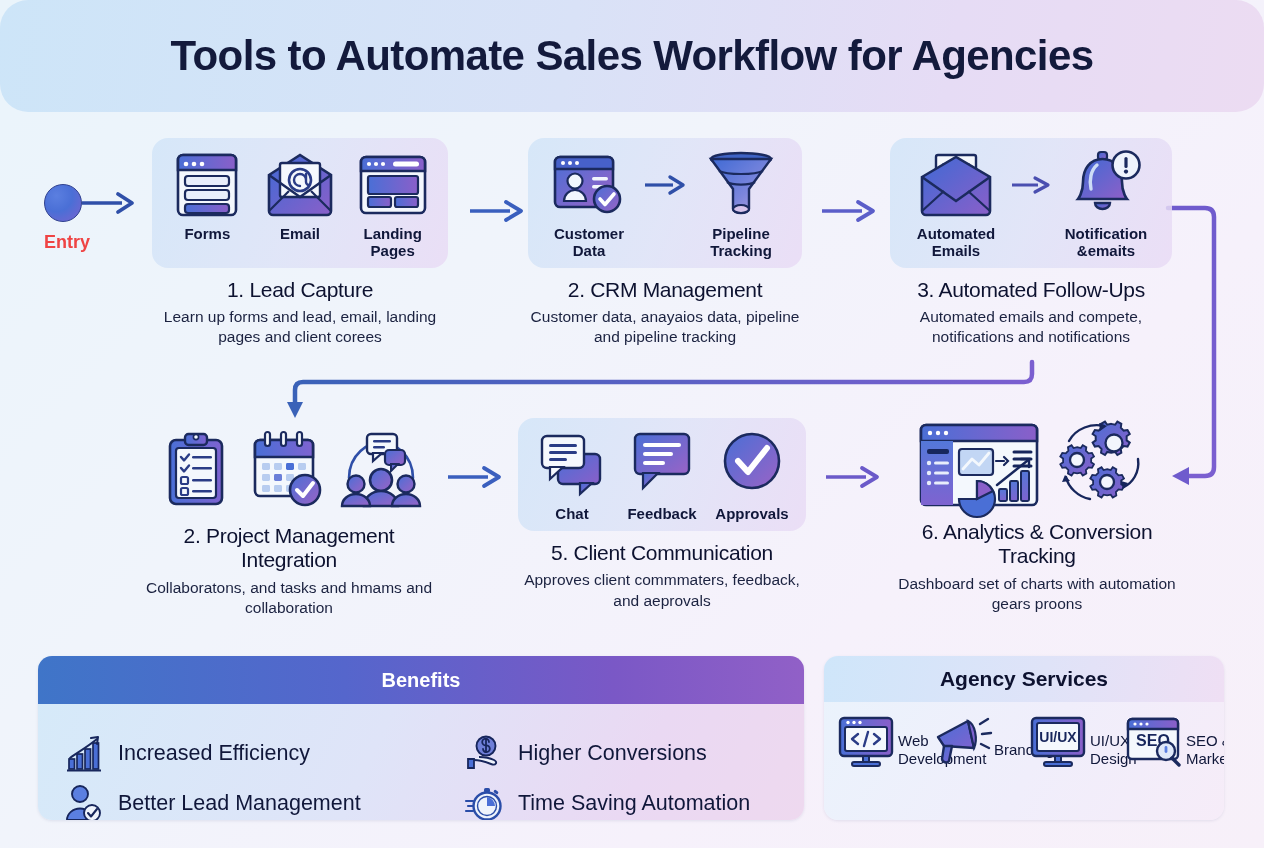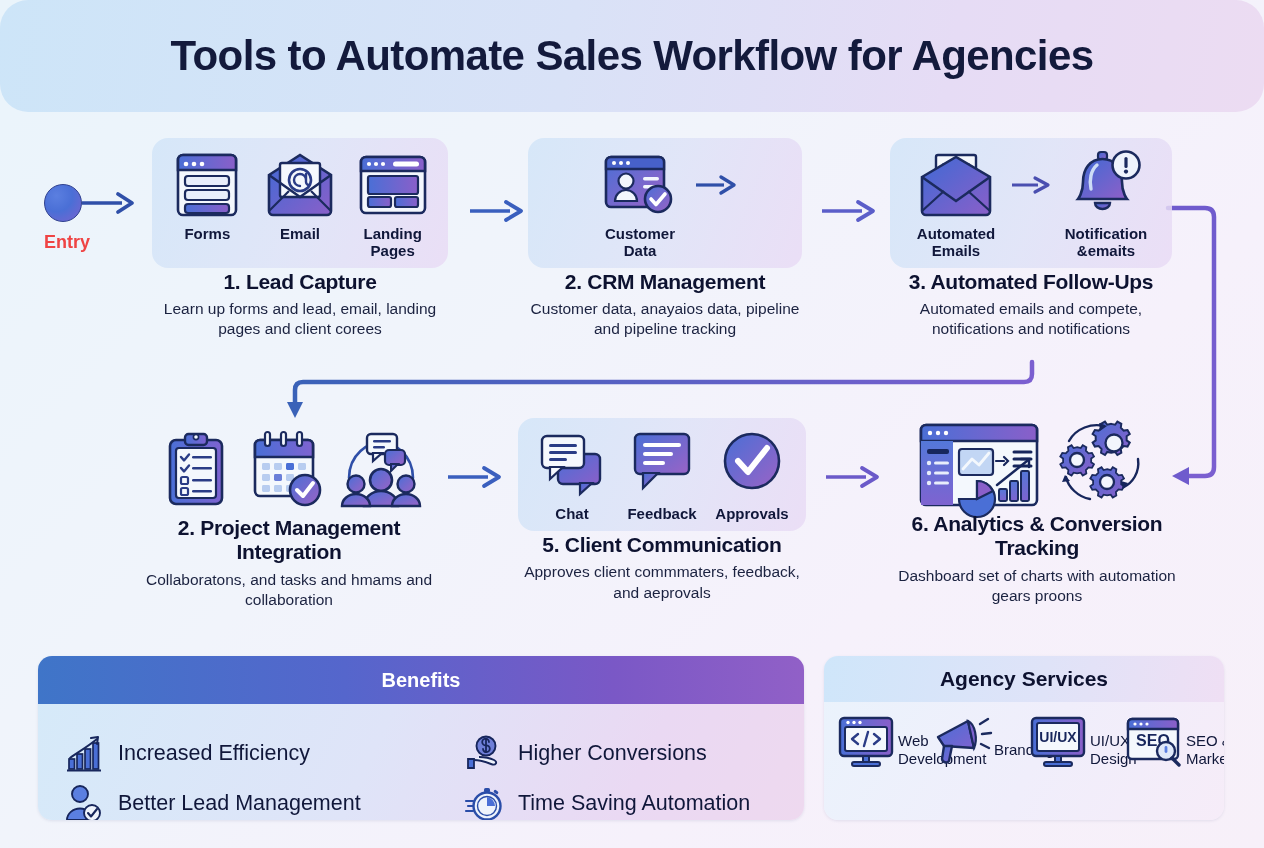--- a/index.html
+++ b/index.html
@@ -47,21 +47,21 @@
   }
   .icon-card.plain { background: none; }
   .icon-cell { display: flex; flex-direction: column; align-items: center; width: 96px; }
   .icon-cell .glyph { height: 74px; display: flex; align-items: center; justify-content: center; }
   .icon-cell .cap {
     margin-top: 4px; font-size: 15px; font-weight: bold; color: #10173a;
     text-align: center; line-height: 1.12;
   }
   .mid-arrow { height: 74px; display: flex; align-items: center; padding: 0 2px; }
   .step-title {
-    margin-top: 2px; font-size: 21px; font-weight: bold; color: #0d1230;
+    margin-top: 10px; font-size: 21px; font-weight: normal; color: #0d1230;
     text-align: center; line-height: 1.16; letter-spacing: -0.3px;
   }
   .step-desc {
     margin-top: 5px; font-size: 15.5px; color: #1b2240; text-align: center; line-height: 1.32;
   }
 
   
   .benefits {
     position: absolute; left: 38px; top: 656px; width: 766px; height: 164px;
     border-radius: 14px; overflow: hidden;
@@ -240,20 +240,39 @@
               <path d="M49,50 L54,55.5 L63,45" fill="none" stroke="#fff" stroke-width="3.6" stroke-linecap="round" stroke-linejoin="round"></path>
             </svg>
           </div>
           <div class="cap">Customer Data</div>
         </div>
         <div class="mid-arrow">
           <svg width="40" height="22" viewBox="0 0 40 22">
             <line x1="0" y1="11" x2="28" y2="11" stroke="#2f4fa8" stroke-width="3.2"></line>
             <path d="M25,3 L38,11 L25,19" fill="none" stroke="#2f4fa8" stroke-width="3.4" stroke-linecap="round" stroke-linejoin="round"></path>
           </svg>
+        </div>
+        <div class="icon-cell">
+          <div class="glyph">
+            <svg width="72" height="72" viewBox="0 0 72 72">
+              <defs>
+                  <linearGradient id="f5" x1="0" y1="0" x2="1" y2="1">
+                <stop offset="0" stop-color="#3f6ad4"></stop>
+                    <stop offset="0.6" stop-color="#7c86dd"></stop>
+                    <stop offset="1" stop-color="#c0a6e2"></stop>
+                  </linearGradient>
+                </defs>
+              <ellipse cx="36" cy="10" rx="30" ry="6" fill="#3f63c4" stroke="#1b2a5e" stroke-width="2.4"></ellipse>
+              <path d="M6,10 L28,40 L28,60 a8,4 0 0 0 16,0 L44,40 L66,10 Z" fill="url(#f5)" stroke="#1b2a5e" stroke-width="2.4"></path>
+              <path d="M14,22 a24,5 0 0 0 44,0" fill="none" stroke="#1b2a5e" stroke-width="2.2"></path>
+              <path d="M22,33 a15,4 0 0 0 28,0" fill="none" stroke="#1b2a5e" stroke-width="2.2"></path>
+              <ellipse cx="36" cy="60" rx="8" ry="4" fill="#d7c4ec" stroke="#1b2a5e" stroke-width="2.2"></ellipse>
+            </svg>
+          </div>
+          <div class="cap">Pipeline Tracking</div>
         </div>
       </div>
       <div class="step-title">2. CRM Management</div>
       <div class="step-desc">Customer data, anayaios data, pipeline and pipeline tracking</div>
     </div>
 
     <div style="position:absolute;left:822px;top:86px;">
       <svg width="54" height="26" viewBox="0 0 54 26">
         <line x1="0" y1="13" x2="40" y2="13" stroke="#5b5ec9" stroke-width="3.4"></line>
         <path d="M36,4 L51,13 L36,22" fill="none" stroke="#5b5ec9" stroke-width="3.8" stroke-linecap="round" stroke-linejoin="round"></path>

